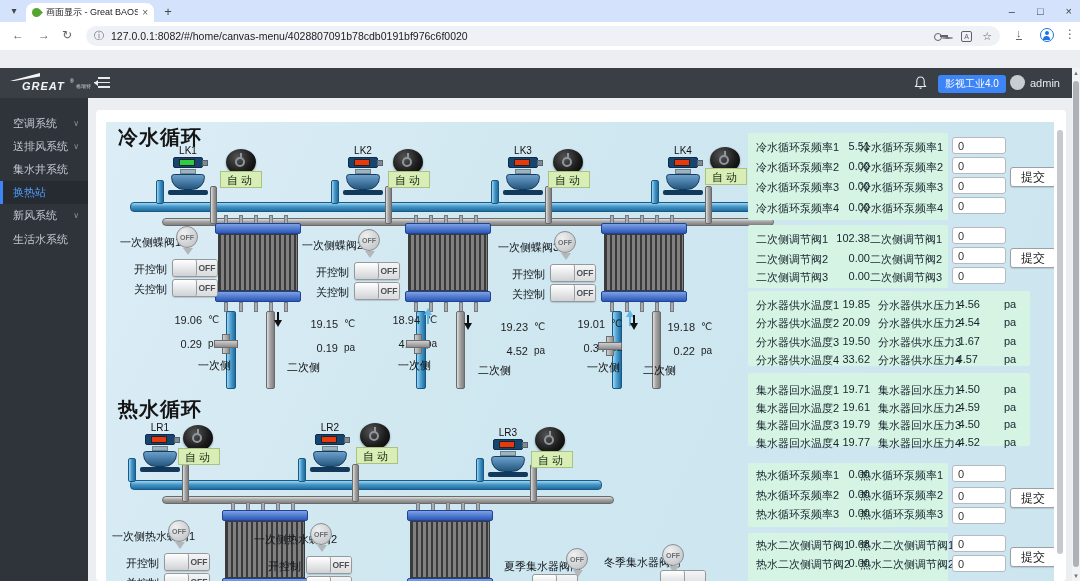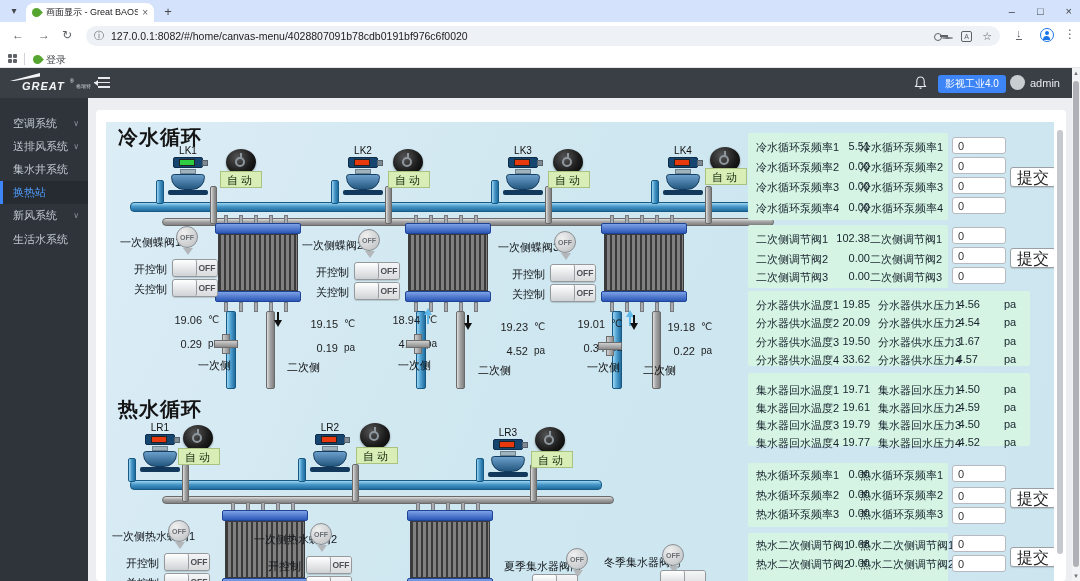--- a/index.html
+++ b/index.html
@@ -122,21 +122,21 @@
   .v3v{position:absolute;left:8px;top:0;width:8px;height:20px;background:linear-gradient(90deg,#cfcfcf,#8d8d8d);border:1px solid #6d6d6d}
 
   
   .pgroup{position:absolute;left:642px;width:200px;background:#d5f4e4;border-radius:2px}
   .pgroup.wide{width:282px}
   .p-l1,.p-l2,.p-l2r,.p-v1,.p-v2,.p-u{position:absolute;font-size:11px;color:#16222c;white-space:nowrap}
   .p-v1{width:70px;text-align:right}
   .p-l2{width:82px;text-align:right}
   .p-v2{width:46px;text-align:right}
   .pinput{position:absolute;width:54px;height:17px;border:1px solid #b6bac0;border-radius:3px;background:#fff;font-size:11px;color:#333;padding-left:5px;font-family:inherit}
-  .psubmit{position:absolute;width:46px;height:20px;background:#fff;border:1px solid #9aa0a6;border-radius:3px;font-size:16px;color:#222;text-align:center;line-height:19px;box-shadow:0 1px 1px rgba(0,0,0,.12);cursor:pointer}
+  .psubmit{position:absolute;width:46px;height:20px;background:#fff;border:1px solid #9aa0a6;border-radius:3px;font-size:12px;color:#222;text-align:center;line-height:19px;box-shadow:0 1px 1px rgba(0,0,0,.12);cursor:pointer}
 
   
   #cardscroll{position:absolute;left:1057px;top:130px;width:6px;height:424px;background:#c6c9cd;border-radius:3px}
   #pagescroll{position:absolute;left:1072px;top:68px;width:8px;height:513px;background:#f2f3f5}
   #pagescroll .thumb{position:absolute;left:1px;top:13px;width:6px;height:486px;background:#aeb2b7;border-radius:3px}
   #pagescroll .sarr{position:absolute;left:0;width:8px;font-size:6px;color:#6f7378;text-align:center}
 </style>
 </head>
 <body>
 
@@ -167,31 +167,20 @@
       <span class="url-text">127.0.0.1:8082/#/home/canvas-menu/4028807091b78cdb0191bf976c6f0020</span>
       <span class="key-icon"></span>
       <span class="trans-icon">A</span>
       <span class="star-ic">☆</span>
     </div>
     <span class="dl-ic">↓</span>
     <span class="prof-ic"></span>
     <span class="dots-ic">⋮</span>
   </div>
 
-  <div id="bookmarks">
-    <span class="grid-ic">
-        <i></i>
-        <i></i>
-        <i></i>
-        <i></i>
-      </span>
-    <span class="bm-div"></span>
-    <span class="bm-leaf leaf"></span>
-    <span class="bm-label">登录</span>
-  </div>
 
   <div id="appheader">
     <div class="logo">
       <div class="swoosh"></div>
       <span class="brand">GREAT</span>
       <span class="brand-r">®</span>
       <span class="brand-sub">格瑞特</span>
     </div>
     <div class="collapse">
         <span class="tri"></span>

